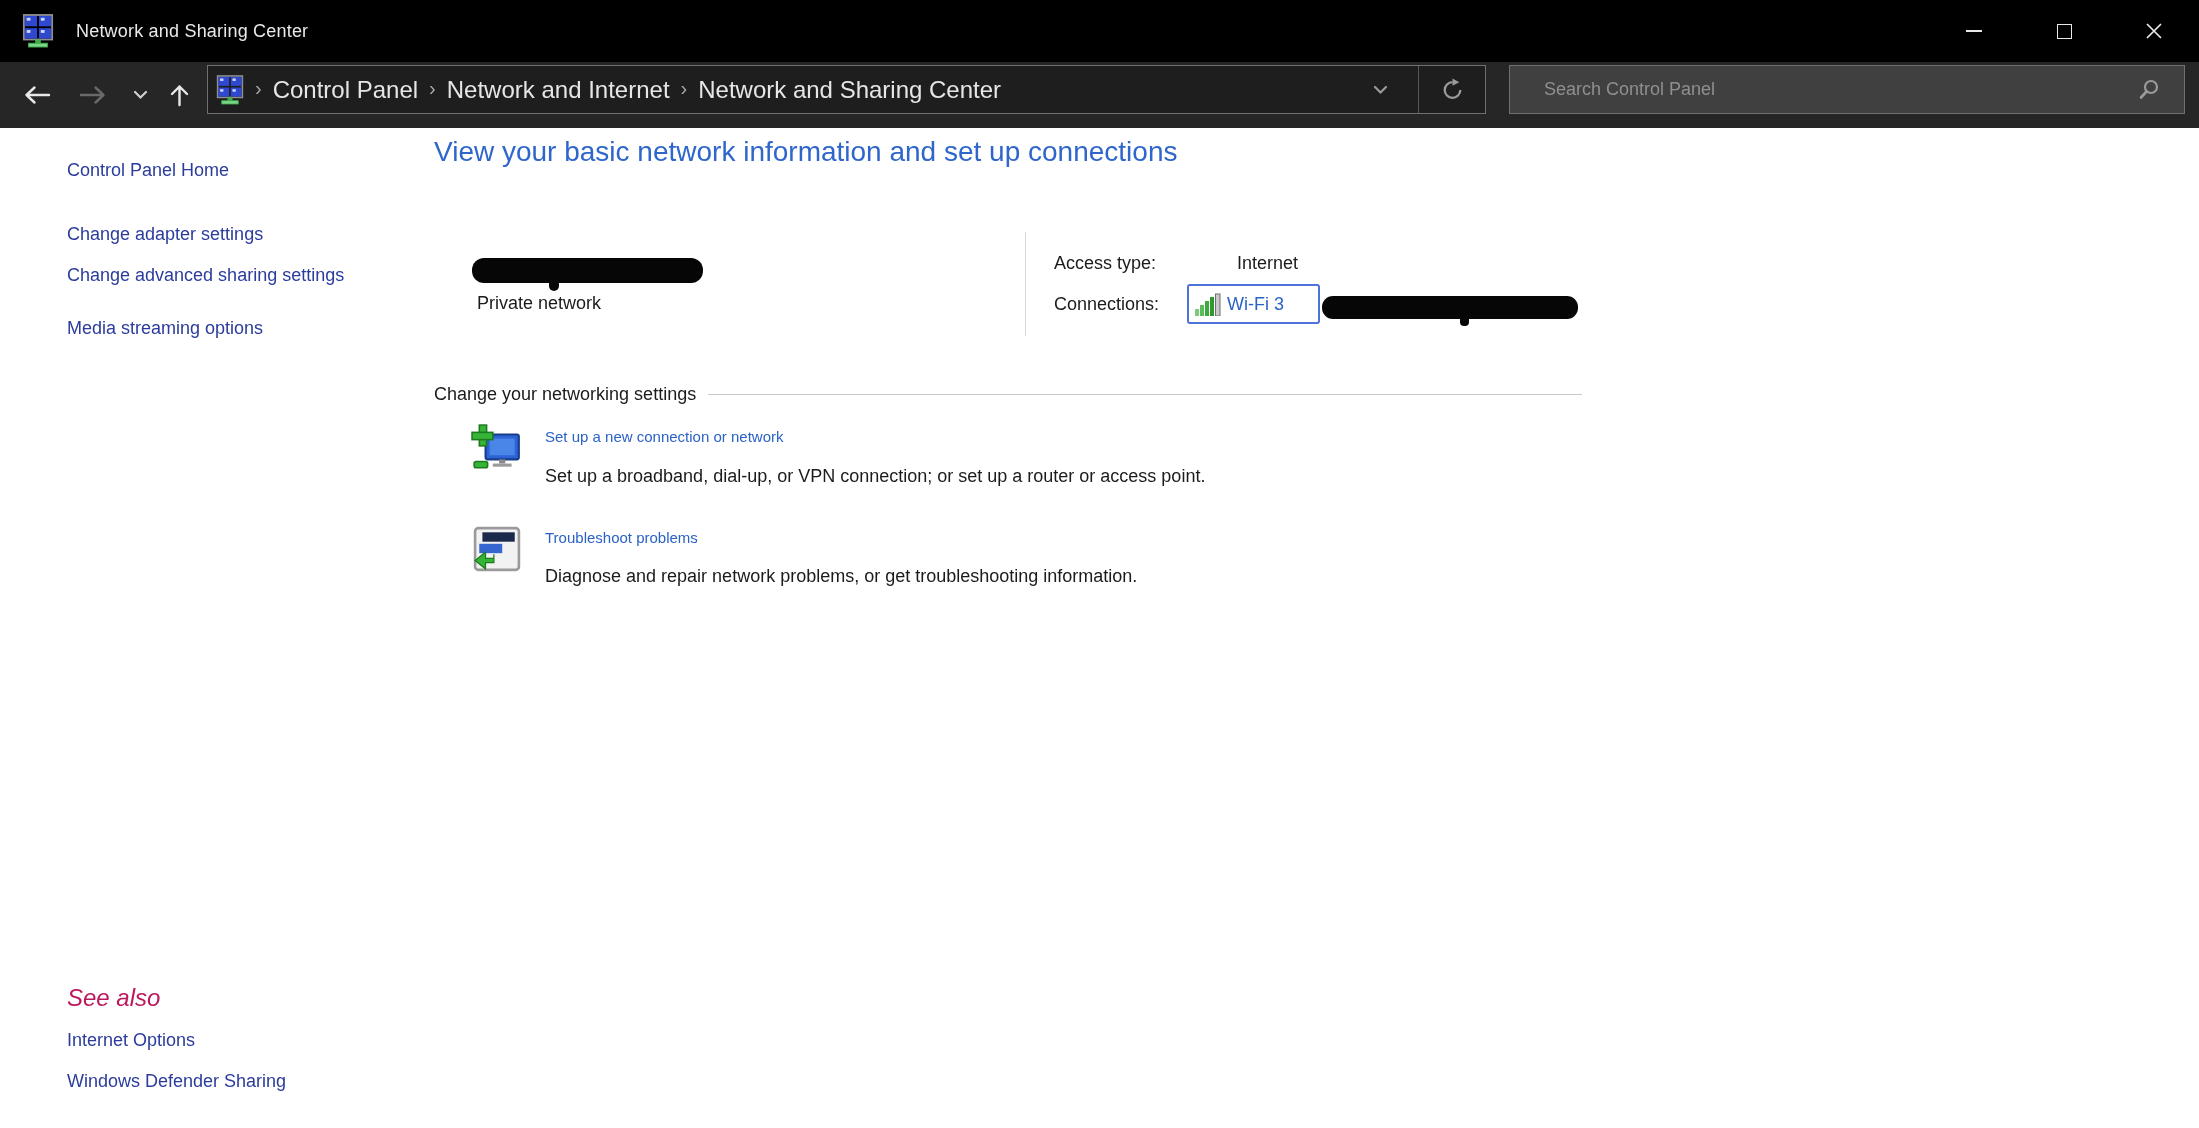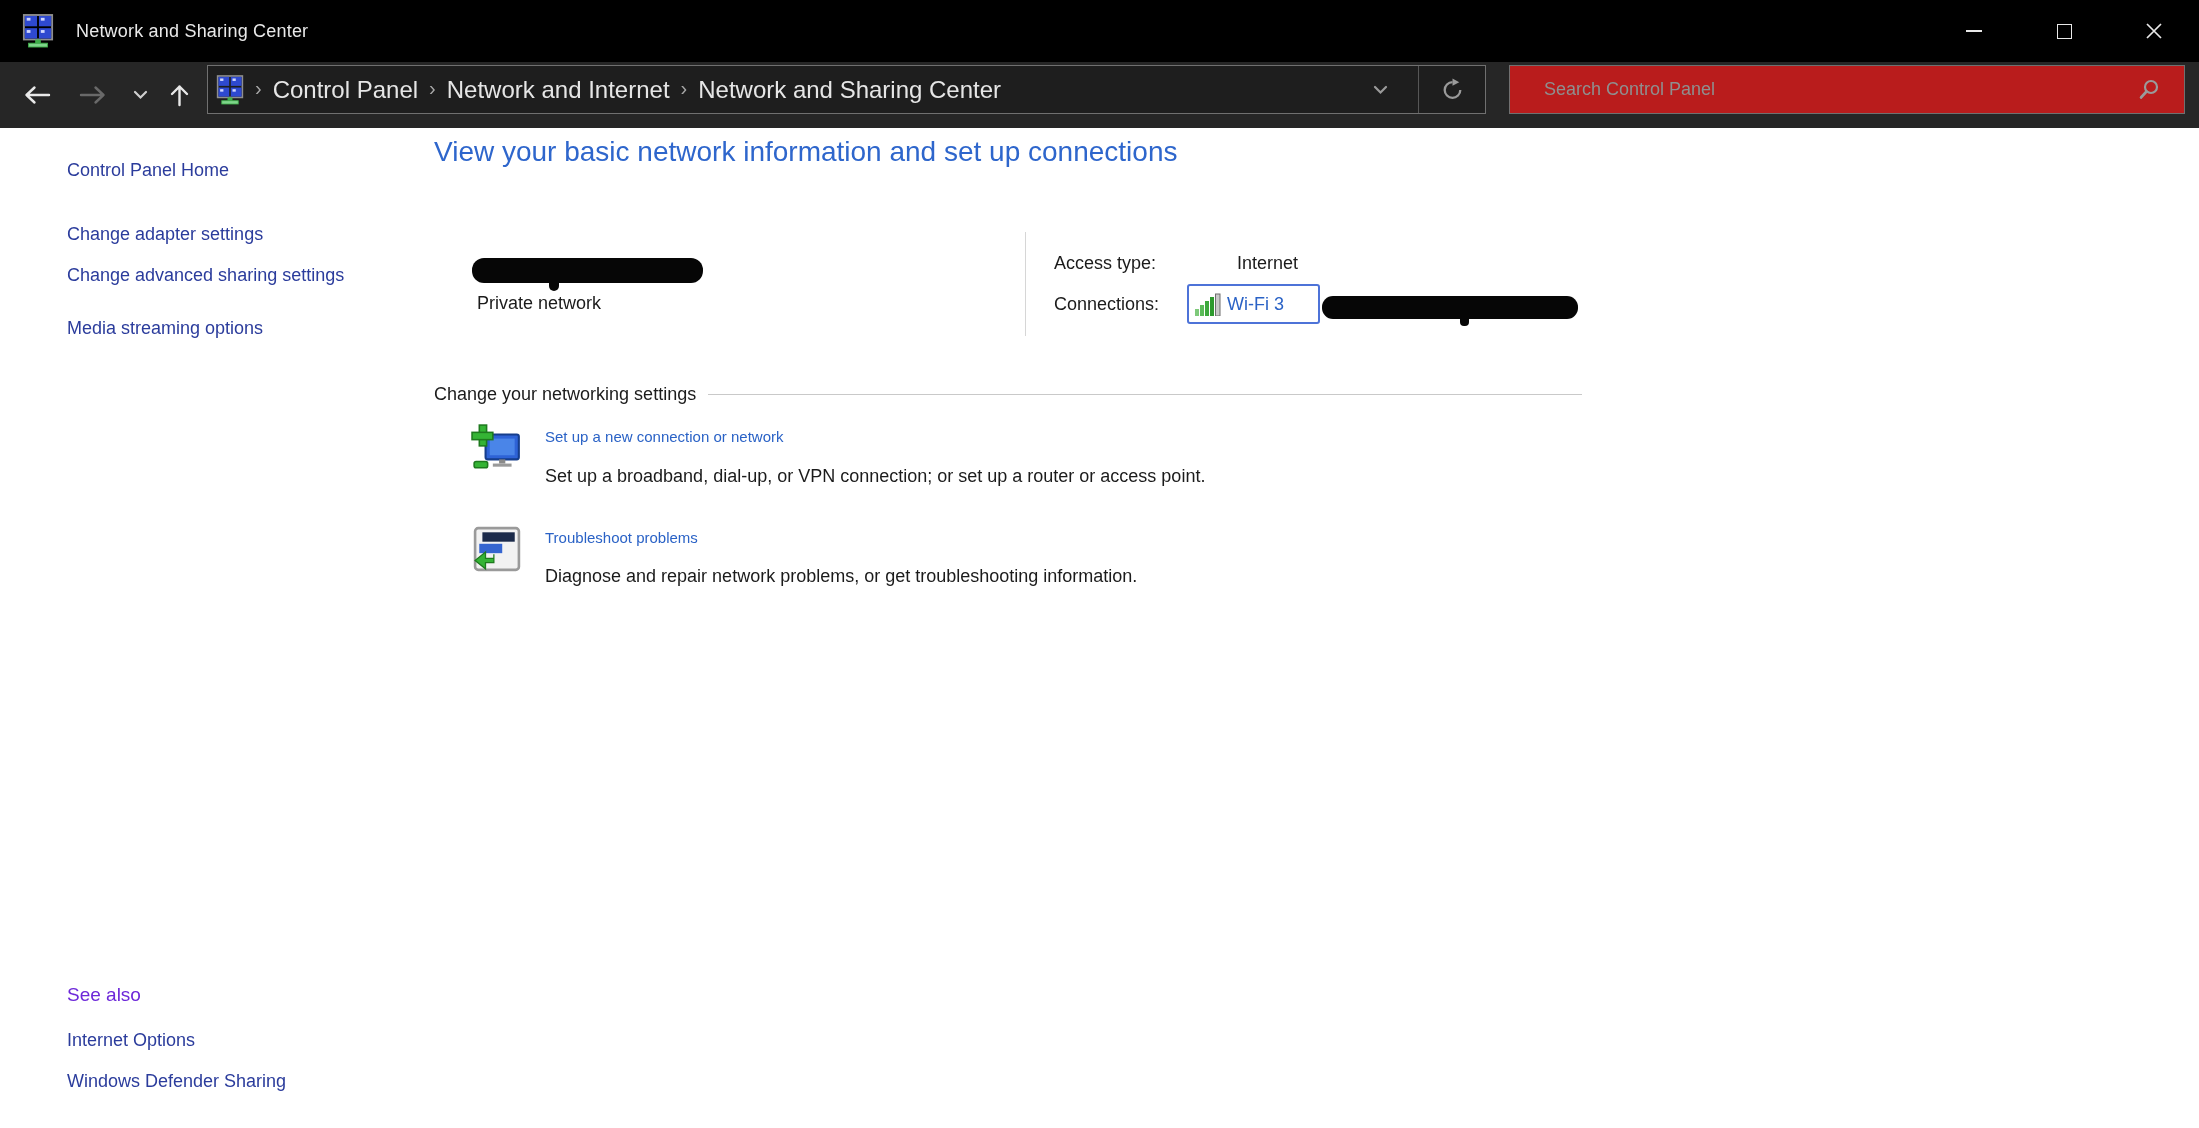--- a/index.html
+++ b/index.html
@@ -21,33 +21,33 @@
   .navbtn { position:absolute; top:50%; transform:translateY(-50%); display:flex; }
   .addressbar { position:absolute; left:207px; top:3px; width:1279px; height:49px;
                 background:#1e1e1e; border:1px solid #707070; display:flex; align-items:center; }
   .crumb-sep { color:#a8a8a8; font-size:20px; margin:0 11px; line-height:1; padding-bottom:3px; }
   .crumb { color:#e6e6e6; font-size:24px; white-space:nowrap; cursor:default; }
   .addr-right { margin-left:auto; display:flex; align-items:center; height:100%; }
   .addr-divider { width:1px; height:47px; background:#565656; margin-left:16px; }
   .refresh-btn { width:66px; height:100%; display:flex; align-items:center; justify-content:center; }
   .drop-btn { width:44px; height:100%; display:flex; align-items:center; justify-content:center; }
   .searchbox { position:absolute; left:1509px; top:3px; width:676px; height:49px;
-               background:#b91c1c; border:1px solid #707070; }
+               background:#404040; border:1px solid #707070; }
   .searchbox input { position:absolute; left:34px; top:0; width:580px; height:100%;
                      background:transparent; border:none; outline:none;
                      color:#cfcfcf; font-size:18px; font-family:"Liberation Sans", sans-serif; }
   .searchbox input::placeholder { color:#8f8f8f; opacity:1; }
   .search-glass { position:absolute; right:24px; top:50%; transform:translateY(-50%); }
 
   
   .content { position:absolute; left:0; top:128px; width:2199px; height:1128px; background:#fff; }
   .side-link { position:absolute; left:67px; color:#2b3c9c; font-size:18px; line-height:28px;
                cursor:pointer; white-space:nowrap; }
   .side-link.wrap { white-space:normal; width:285px; }
-  .side-head { position:absolute; left:67px; color:#6d28d9; font-size:19px; }
+  .side-head { position:absolute; left:67px; color:#be185d; font-size:24px;font-style:italic; }
 
   .main-heading { position:absolute; left:434px; top:8px; color:#2e66cc; font-size:28px; font-weight:400; }
 
   .section-row { position:absolute; left:434px; width:1148px; display:flex; align-items:center; }
   .section-label { color:#1b1b1b; font-size:18px; white-space:nowrap; }
   .section-rule { flex:1; height:1px; background:#c9c9c9; margin-left:12px; }
 
   .redact { position:absolute; background:#060606; }
   .txt { position:absolute; color:#1b1b1b; font-size:18px; white-space:nowrap; }
   .vdivider { position:absolute; width:1px; background:#d6d6d6; }

